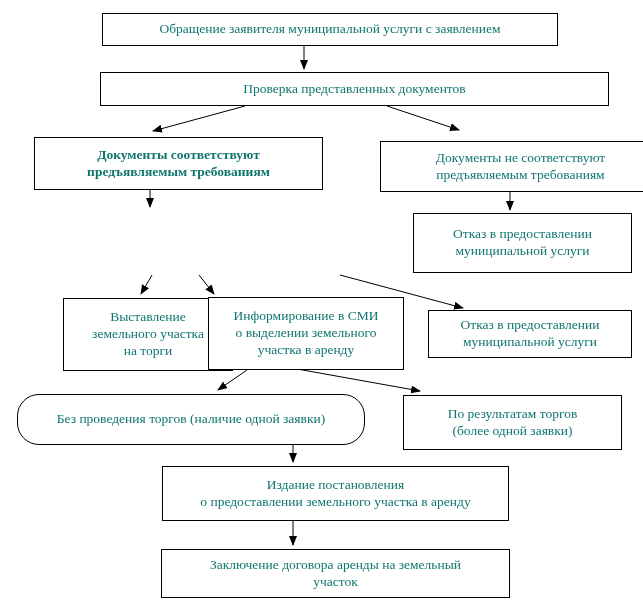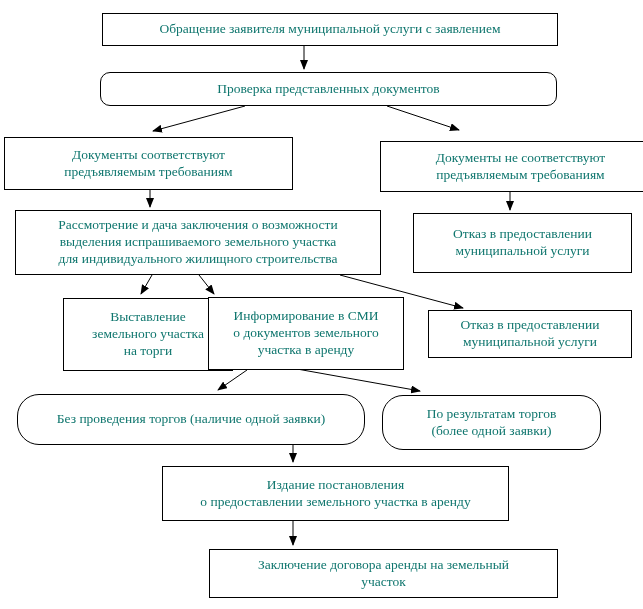--- a/index.html
+++ b/index.html
@@ -34,32 +34,32 @@
     align-items: center;
     justify-content: center;
     text-align: center;
     font-size: 13.5px;
     line-height: 1.25;
     white-space: pre-line;
     padding: 1px 4px;
   }
   
   .n-application      { left:102px; top:13px;  width:456px; height:33px; }
-  .n-check            { left:100px; top:72px;  width:457px; height:34px;border-radius:10px; }
-  .n-compliant        { left:4px;  top:137px; width:289px; height:53px; }
+  .n-check            { left:100px; top:72px;  width:509px; height:34px; }
+  .n-compliant        { left:34px;  top:137px; width:289px; height:53px;font-weight:bold; }
   .n-noncompliant     { left:342px; top:141px; width:281px; height:51px;margin-left:38px; }
   .n-review           { left:15px;  top:210px; width:366px; height:65px; }
   .n-refusal-1        { left:413px; top:213px; width:219px; height:60px; }
   .n-auction-listing  { left:15px;  top:298px; width:170px; height:73px;margin-left:48px; }
   .n-media            { left:208px; top:297px; width:196px; height:73px; }
   .n-refusal-2        { left:428px; top:310px; width:204px; height:48px; }
   .n-no-auction       { left:17px;  top:394px; width:348px; height:51px;border-radius:22px; }
-  .n-auction-results  { left:382px; top:395px; width:219px; height:55px;border-radius:21px; }
+  .n-auction-results  { left:403px; top:395px; width:219px; height:55px; }
   .n-resolution       { left:162px; top:466px; width:347px; height:55px; }
-  .n-contract         { left:161px; top:549px; width:349px; height:49px;margin-left:48px; }
+  .n-contract         { left:161px; top:549px; width:349px; height:49px; }
 </style>
 </head>
 <body>
 
 <div class="canvas">
 
   <svg class="connectors" width="643" height="609" viewBox="0 0 643 609" xmlns="http://www.w3.org/2000/svg">
     <defs>
       <marker id="arrowhead" markerWidth="10" markerHeight="8" refX="9" refY="4" orient="auto" markerUnits="userSpaceOnUse">
         <path d="M0,0 L10,4 L0,8 Z" fill="#000000"></path>
@@ -84,33 +84,30 @@
   <div class="node n-application">Обращение заявителя муниципальной услуги с заявлением</div>
 
   <div class="node n-check">Проверка представленных документов</div>
 
   <div class="node n-compliant">Документы соответствуют
 предъявляемым требованиям</div>
 
   <div class="node n-noncompliant">Документы не соответствуют
 предъявляемым требованиям</div>
 
-  <div class="node n-review">Рассмотрение и дача заключения о возможности
-выделения испрашиваемого земельного участка
-для индивидуального жилищного строительства</div>
 
   <div class="node n-refusal-1">Отказ в предоставлении
 муниципальной услуги</div>
 
   <div class="node n-auction-listing">Выставление
 земельного участка
 на торги</div>
 
   <div class="node n-media">Информирование в СМИ
-о документов земельного
+о выделении земельного
 участка в аренду</div>
 
   <div class="node n-refusal-2">Отказ в предоставлении
 муниципальной услуги</div>
 
   <div class="node n-no-auction">Без проведения торгов (наличие одной заявки)</div>
 
   <div class="node n-auction-results">По результатам торгов
 (более одной заявки)</div>
 

